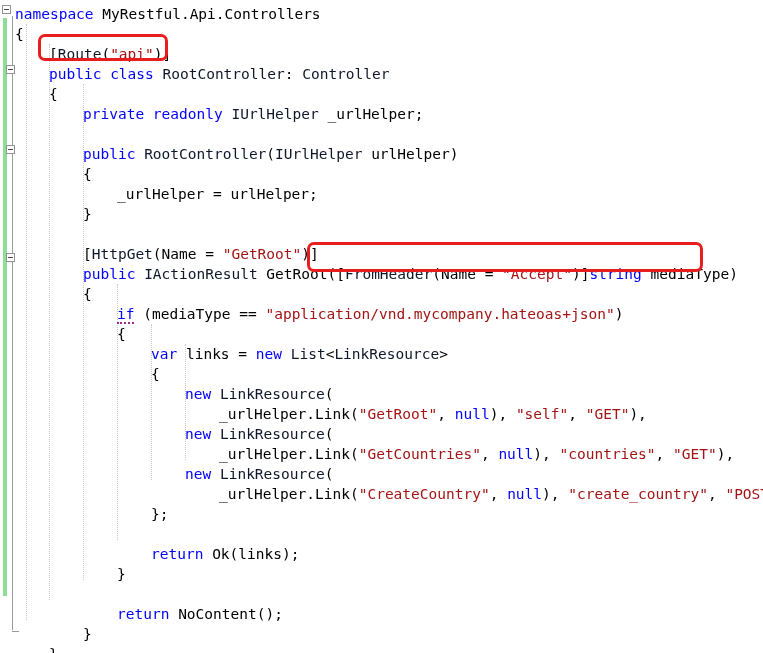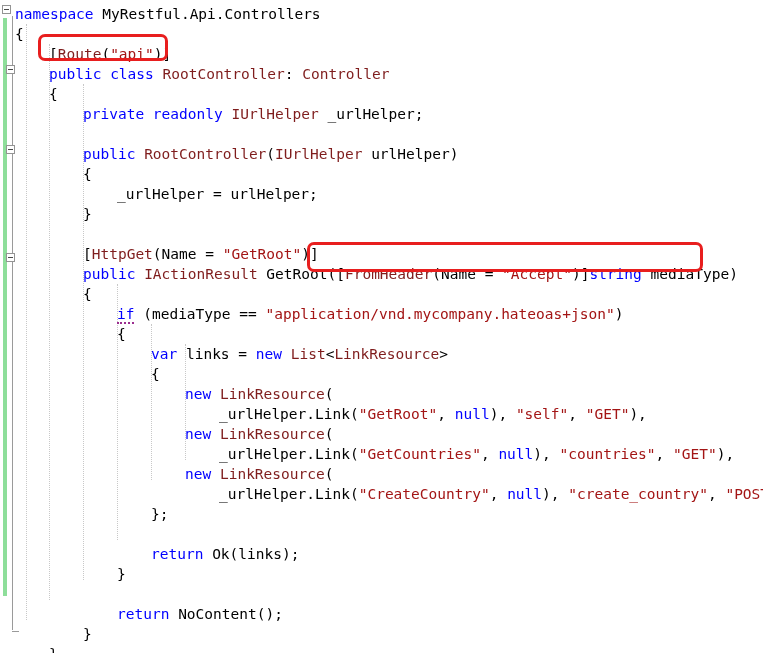--- a/index.html
+++ b/index.html
@@ -92,21 +92,21 @@
     position: absolute;
     left: 0;
     height: 20px;
     white-space: pre;
     font-size: 14.5px;
     line-height: 20px;
   }
 
   
   .kw   { color: #0000ff; }
-  .typ  { color: #7f1d1d; }
+  .typ  { color: #0f172a; }
   .str  { color: #a31515; }
   .pln  { color: #000000; }
 
   .squiggle {
     border-bottom: 2px dotted #9b2d8f;
     padding-bottom: 0px;
   }
 
   
   .redbox {

